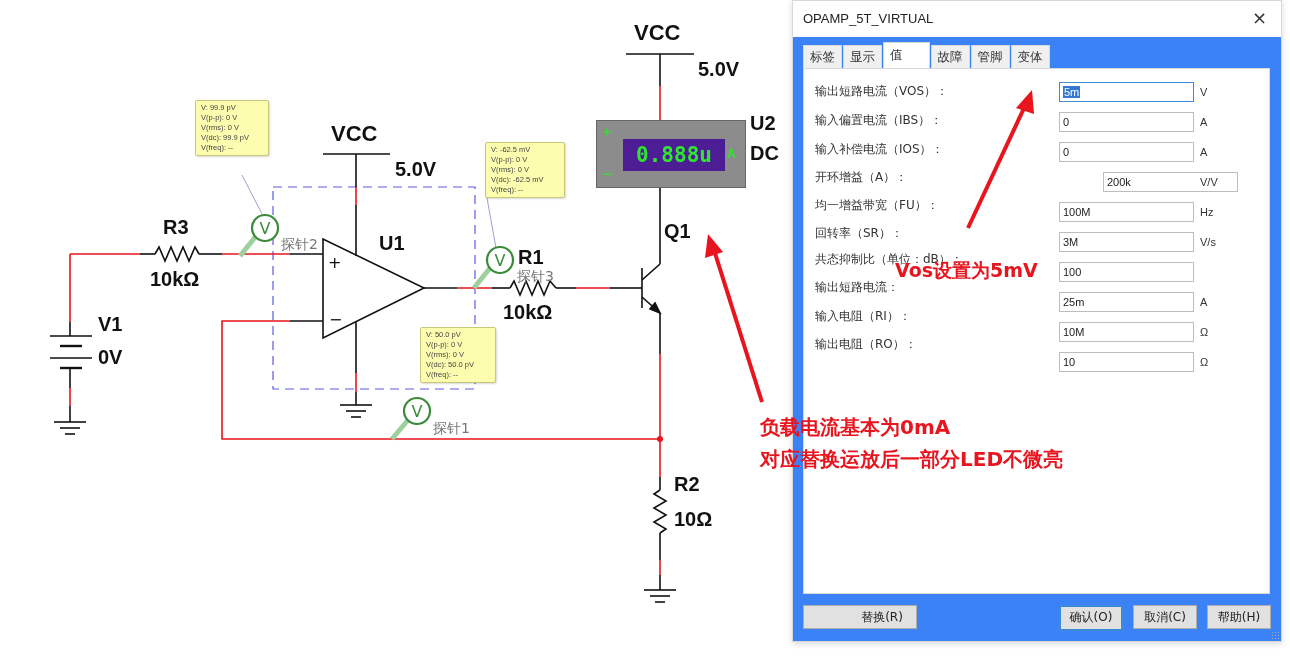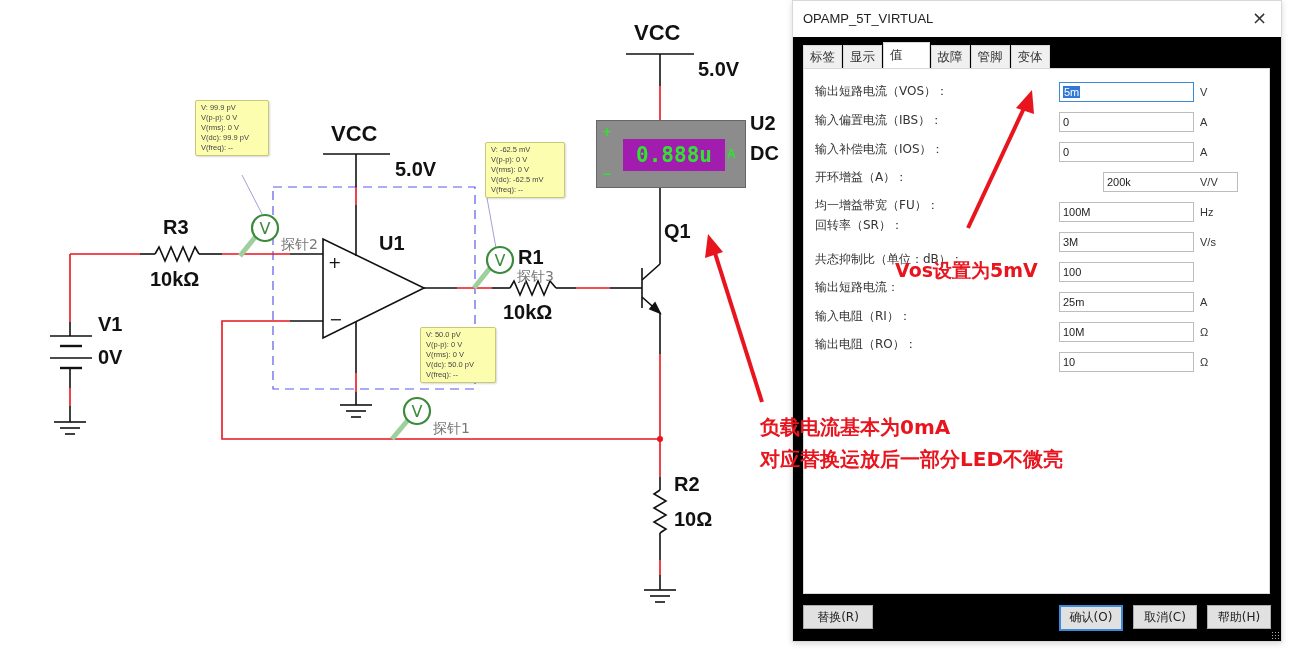--- a/index.html
+++ b/index.html
@@ -8,29 +8,29 @@
   #schematic { position:absolute; left:0; top:0; width:790px; height:656px; }
   .lbl { position:absolute; font-family:"Liberation Sans", sans-serif; font-weight:bold; color:#111; white-space:nowrap; }
   .lbl-big { font-size:22px; }
   .lbl-mid { font-size:20px; }
   .probe-name { position:absolute; font-size:14px; color:#777; white-space:nowrap; }
   .tip { position:absolute; background:#fdfdb0; border:1px solid #c8c87a; border-radius:2px;
          font-family:"Liberation Sans", sans-serif; font-size:7.5px; color:#444; line-height:10px;
          padding:2px 5px; box-shadow:1px 1px 2px rgba(0,0,0,0.15); }
   .tip div { white-space:nowrap; }
   .meter { position:absolute; left:596px; top:120px; width:148px; height:66px; background:#8c8c8c; border:1px solid #666; }
-  .meter .screen { position:absolute; left:26px; top:18px; width:102px; height:32px; background:#a21caf; color:#2ee62e;
+  .meter .screen { position:absolute; left:26px; top:18px; width:102px; height:32px; background:#4c1d95; color:#2ee62e;
                    font-family:"DejaVu Sans Mono", monospace; font-weight:bold; font-size:21px; line-height:32px; text-align:center; }
   .meter .plus { position:absolute; left:5px; top:4px; color:#2ee62e; font-size:12px; font-weight:bold; }
   .meter .minus { position:absolute; left:5px; top:46px; color:#2ee62e; font-size:12px; font-weight:bold; }
   .meter .unit { position:absolute; left:130px; top:26px; color:#2ee62e; font-size:12px; font-weight:bold; font-family:"Liberation Sans", sans-serif; }
   .annot { position:absolute; color:#e8141e; font-weight:bold; font-family:"DejaVu Sans", sans-serif; white-space:nowrap; }
 
   
-  .dialog { position:absolute; left:792px; top:0; width:488px; height:640px; background:#000000;
+  .dialog { position:absolute; left:792px; top:0; width:488px; height:640px; background:#3b82f6;
             border:1px solid #d8d8d8; box-shadow:0 2px 6px rgba(0,0,0,0.15); }
   .dlg-title { position:absolute; left:0; top:0; width:488px; height:36px; background:#ffffff; }
   .dlg-title .t { position:absolute; left:10px; top:10px; font-family:"Liberation Sans", sans-serif; font-size:13px; color:#222; }
   .dlg-title .x { position:absolute; right:14px; top:6px; font-size:18px; color:#333; cursor:pointer; }
   .tabs { position:absolute; left:10px; top:44px; height:24px; }
   .tab { float:left; height:22px; line-height:22px; padding:0 6px; margin-right:1px; font-size:12.5px; color:#333;
          background:#f0f0f0; border:1px solid #d9d9d9; border-bottom:none; cursor:pointer; }
   .tab.active { background:#ffffff; height:25px; margin-top:-3px; line-height:24px; padding-right:26px; border-color:#d9d9d9; }
   .panel { position:absolute; left:10px; top:67px; width:465px; height:524px; background:#ffffff; border:1px solid #d9d9d9; }
   .prow-label { position:absolute; left:11px; font-size:12px; color:#333; white-space:nowrap; }
@@ -225,21 +225,21 @@
     <div class="tab">变体</div>
   </div>
 
   <div class="panel">
 
     <div class="prow-label" style="top:14px;">输出短路电流（VOS）：</div>
     <div class="prow-label" style="top:43px;">输入偏置电流（IBS）：</div>
     <div class="prow-label" style="top:72px;">输入补偿电流（IOS）：</div>
     <div class="prow-label" style="top:100px;">开环增益（A）：</div>
     <div class="prow-label" style="top:128px;">均一增益带宽（FU）：</div>
-    <div class="prow-label" style="top:148px;">回转率（SR）：</div>
+    <div class="prow-label" style="top:156px;">回转率（SR）：</div>
     <div class="prow-label" style="top:182px;">共态抑制比（单位：dB）：</div>
     <div class="prow-label" style="top:210px;">输出短路电流：</div>
     <div class="prow-label" style="top:239px;">输入电阻（RI）：</div>
     <div class="prow-label" style="top:267px;">输出电阻（RO）：</div>
 
     <div class="prow-input focus" style="top:13px;"><span class="sel">5m</span></div>
     <div class="prow-input" style="top:43px;">0</div>
     <div class="prow-input" style="top:73px;">0</div>
     <div class="prow-input" style="top:103px;margin-left:44px;">200k</div>
     <div class="prow-input" style="top:133px;">100M</div>
@@ -254,21 +254,21 @@
     <div class="prow-unit" style="top:77px;">A</div>
     <div class="prow-unit" style="top:107px;">V/V</div>
     <div class="prow-unit" style="top:137px;">Hz</div>
     <div class="prow-unit" style="top:167px;">V/s</div>
     <div class="prow-unit" style="top:197px;"></div>
     <div class="prow-unit" style="top:227px;">A</div>
     <div class="prow-unit" style="top:257px;">Ω</div>
     <div class="prow-unit" style="top:287px;">Ω</div>
   </div>
 
-  <div class="btn" style="left:10px;width:68px;">替换(R)</div>
+  <div class="btn" style="left:10px;width:68px;padding-left:44px;">替换(R)</div>
   <div class="btn default" style="left:266px;width:60px;text-align:center;">确认(O)</div>
   <div class="btn" style="left:340px;width:62px;">取消(C)</div>
   <div class="btn" style="left:414px;width:62px;">帮助(H)</div>
   <div class="grip"></div>
 </div>
 
 <svg style="position:absolute;left:0;top:0;width:1290px;height:656px;pointer-events:none;" viewBox="0 0 1290 656">
   <g>
     <line x1="968" y1="228" x2="1025" y2="106" stroke="#e8141e" stroke-width="4"></line>
     <polygon points="1032,90 1016,108 1034,114" fill="#e8141e"></polygon>

